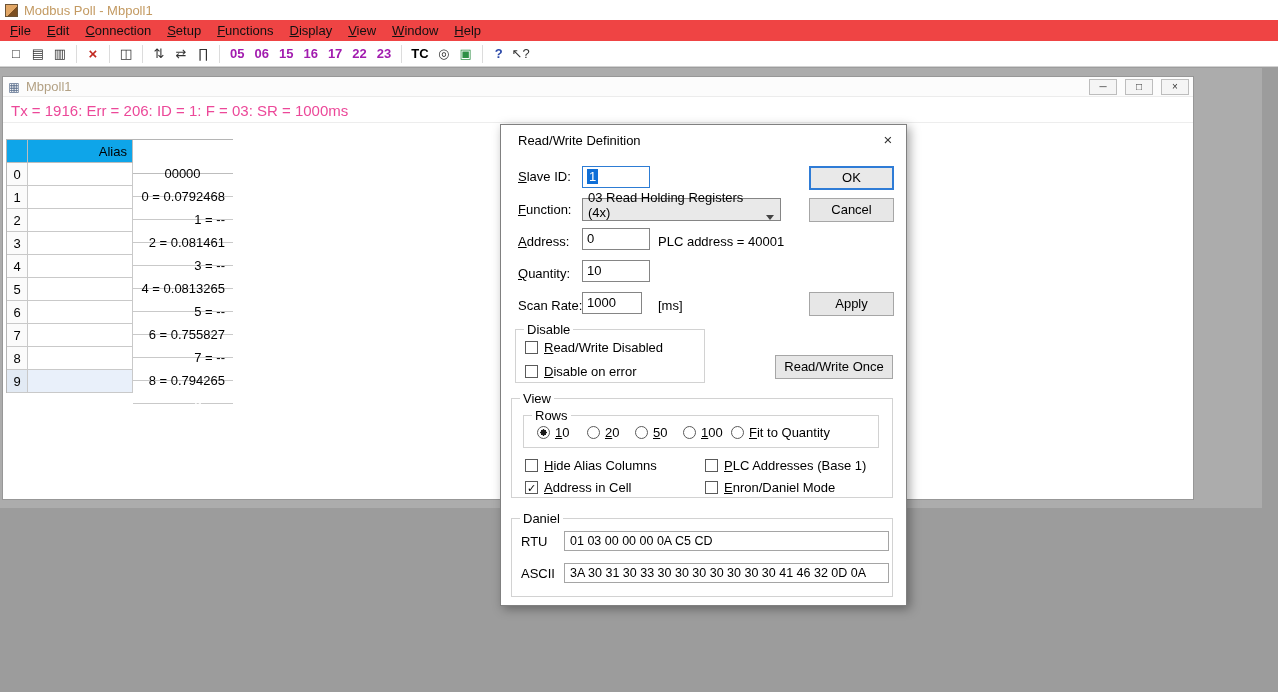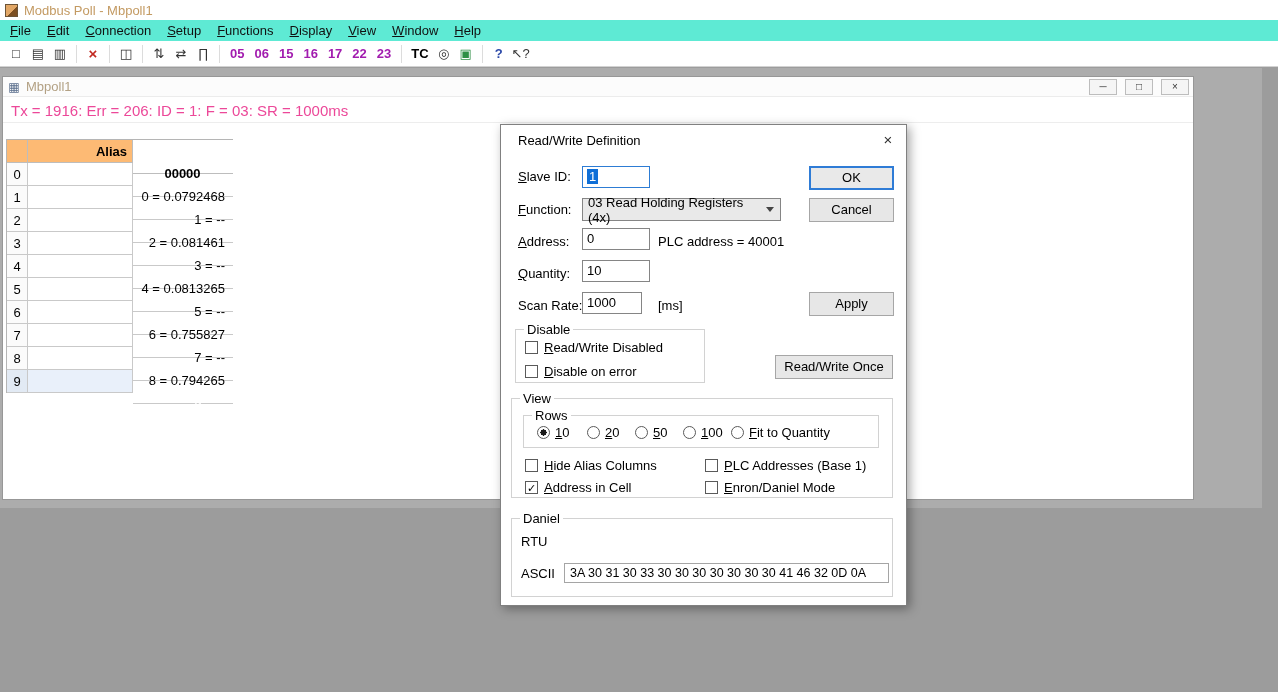--- a/index.html
+++ b/index.html
@@ -9,21 +9,21 @@
     font-family:"Liberation Sans","DejaVu Sans",sans-serif;
   }
   .screen { position:relative; width:1278px; height:692px; overflow:hidden; }
 
   
   .titlebar { position:absolute; left:0; top:0; width:100%; height:20px; background:#fff;
               display:flex; align-items:center; padding-left:5px; gap:6px; }
   .app-icon { width:13px; height:13px; border:1px solid #6b5336;
               background:linear-gradient(135deg,#e2a766 0 55%,#7c4f22 55% 100%); }
   .app-title { font-size:13px; color:#c39a62; }
-  .menubar { position:absolute; left:0; top:20px; width:100%; height:21px; background:#5eead4;
+  .menubar { position:absolute; left:0; top:20px; width:100%; height:21px; background:#ef4444;
              display:flex; align-items:center; font-size:13px; color:#111; padding-left:2px; }
   .menu-item { display:inline-block; padding:0 8px; line-height:21px; }
   .u-first::first-letter { text-decoration:underline; }
   .toolbar { position:absolute; left:0; top:41px; width:100%; height:26px; background:#fff;
              border-bottom:1px solid #d2d2d2; display:flex; align-items:center; padding-left:5px; }
   .tbi { min-width:22px; height:20px; display:inline-flex; align-items:center; justify-content:center;
          font-size:13px; color:#333; }
   .tbi.red { color:#c22a22; font-weight:bold; font-size:15px; }
   .tbi.green { color:#2f8f45; }
   .tbi.blue { color:#2b48a8; font-weight:bold; }
@@ -48,39 +48,39 @@
             padding-left:8px; font-size:15px; color:#ec4899; border-bottom:1px solid #ededed; }
 
   .grid { position:absolute; left:3px; top:62px; border-left:1px solid #b5b5b5;
           border-top:1px solid #b5b5b5; font-size:13px; }
   .grow { display:flex; height:23px; }
   .gc { border-right:1px solid #c9c9c9; border-bottom:1px solid #c9c9c9;
         display:flex; align-items:center; background:#fff; }
   .c-idx { width:21px; justify-content:center; background:#fbfbfb; }
   .c-alias { width:105px; justify-content:flex-end; padding-right:5px; }
   .c-val { width:100px; justify-content:flex-end; padding-right:7px;margin-top:33px; }
-  .ghead .gc { background:#fdba74; border-right-color:#bdbdbd; border-bottom-color:#bdbdbd;font-weight:bold; }
+  .ghead .gc { background:#0ea5e9; border-right-color:#bdbdbd; border-bottom-color:#bdbdbd; }
   .ghead .c-val { justify-content:center; padding-right:0; }
   .sel-idx { background:#e2eaf4; }
   .sel-alias { background:#e9f0fa; }
   .sel-val { background:#1469d3 !important; color:#fff; }
 
   
   .dialog { position:absolute; left:500px; top:124px; width:407px; height:482px; background:#fff;
             border:1px solid #808080; box-shadow:3px 3px 10px rgba(0,0,0,.35); font-size:13px; z-index:5; }
   .dlg-title { position:absolute; left:17px; top:8px; font-size:13px; color:#000; }
   .dlg-close { position:absolute; right:6px; top:5px; width:24px; height:20px; text-align:center;
                line-height:20px; font-size:15px; color:#333; }
   .lbl { position:absolute; font-size:13px; color:#000; line-height:14px; white-space:nowrap; }
   .tfield { position:absolute; height:22px; background:#fff; border:1px solid #858585;
             font-size:13px; line-height:20px; padding:0 4px; }
   .tfield.focus { border-color:#2d7cd4; }
   .seltext { background:#0f6fd7; color:#fff; padding:0 2px; }
   .combo { position:absolute; left:81px; top:73px; width:199px; height:23px; border:1px solid #858585;
-           background:#e9e9e9; display:flex; align-items:center; padding-left:5px; }
+           background:#e9e9e9; display:flex; align-items:flex-end; padding-left:5px; }
   .combo-arrow { margin-left:auto; margin-right:6px; width:0; height:0;
                  border-left:4px solid transparent; border-right:4px solid transparent;
                  border-top:5px solid #444; }
   .btn { position:absolute; height:24px; background:#e7e7e7; border:1px solid #a6a6a6;
          text-align:center; line-height:22px; font-size:13px; }
   .btn.primary { border:2px solid #2f7cd6; line-height:20px; background:#e9e9e9; }
   .group { position:absolute; border:1px solid #d2d2d2; }
   .legend { position:absolute; top:-8px; left:8px; background:#fff; padding:0 3px;
             line-height:15px; font-size:13px; white-space:nowrap; }
   .cbrow { position:absolute; display:flex; align-items:center; height:15px; white-space:nowrap; }
@@ -297,17 +297,18 @@
     </span>
     <span class="cbrow" style="left:204px;top:355px;">
       <span class="cb"></span>
       <span class="u-first">Enron/Daniel Mode</span>
     </span>
 
     <div class="group" style="left:10px;top:393px;width:382px;height:79px;">
       <span class="legend">Daniel</span>
     </div>
     <span class="lbl" style="left:20px;top:410px;">RTU</span>
+    <span class="rfield" style="left:63px;top:406px;width:325px;">01 03 00 00 00 0A C5 CD</span>
     <span class="lbl" style="left:20px;top:442px;">ASCII</span>
     <span class="rfield" style="left:63px;top:438px;width:325px;">3A 30 31 30 33 30 30 30 30 30 30 30 41 46 32 0D 0A</span>
   </div>
 
 </div>
 
 </body></html>

